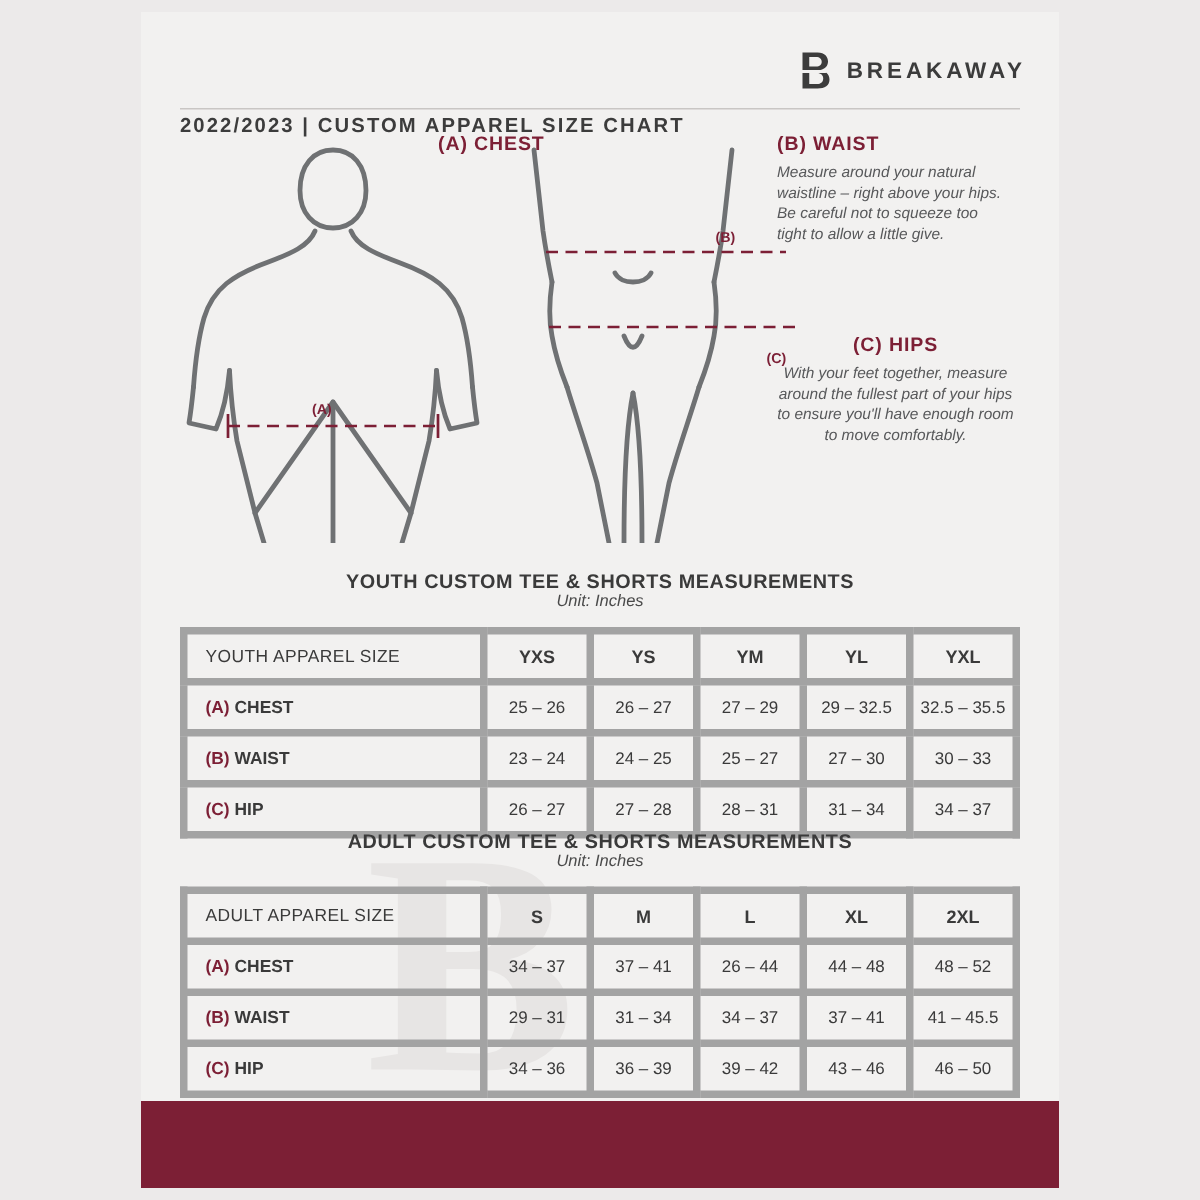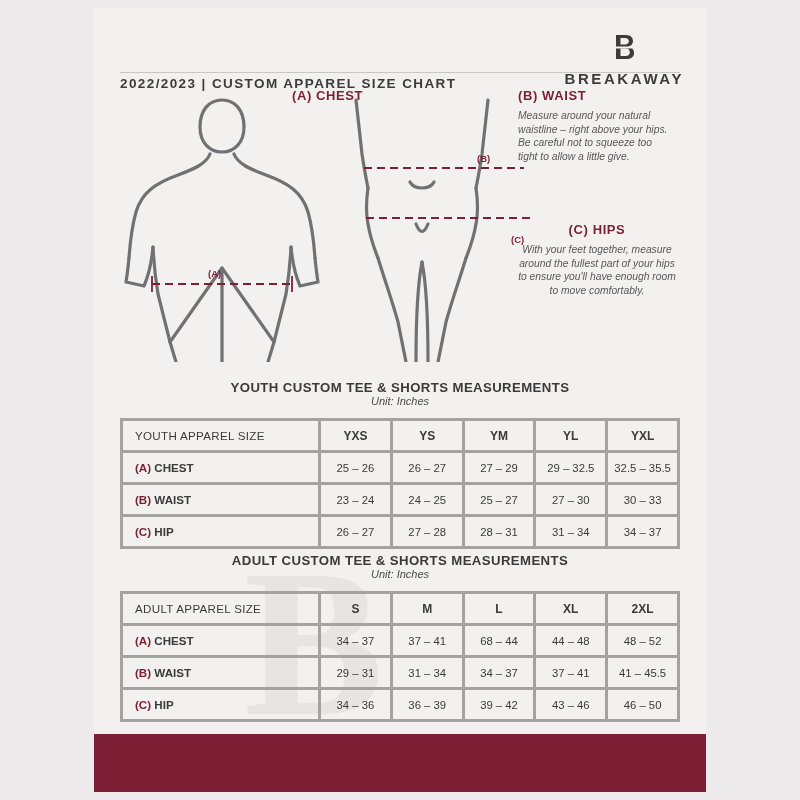--- a/index.html
+++ b/index.html
@@ -56,21 +56,20 @@
     color: #3c3c3c;
     margin-top: 38px;
   }
   .brand {
     position: absolute;
     right: 22px;
     top: 2px;
     display: flex;
     align-items: center;
     gap: 10px;
-    flex-direction: column;
   }
   .brand-mark {
     width: 22px;
     height: 26px;
     position: relative;
   }
   .brand-name {
     font-size: 15px;
     font-weight: bold;
     letter-spacing: 2.6px;
@@ -131,21 +130,21 @@
     color: #4a4a4a;
     margin-top: 0;
   }
   table.size {
     border-collapse: collapse;
     width: 560px;
     margin: 11px auto 0 auto;
     table-layout: fixed;
   }
   table.size td, table.size th {
-    border: 3px solid #a3a3a3;
+    border: 5px solid #a3a3a3;
     height: 27px;
     font-size: 11.3px;
     color: #3a3a3a;
     text-align: center;
     font-weight: normal;
   }
   table.size .rowhead {
     text-align: left;
     padding-left: 12px;
     font-weight: bold;
@@ -310,21 +309,21 @@
             <th>L</th>
             <th>XL</th>
             <th>2XL</th>
           </tr>
         </thead>
         <tbody>
           <tr>
             <td class="rowhead"><span class="lbl">(A)</span> <span>CHEST</span></td>
             <td>34 – 37</td>
             <td>37 – 41</td>
-            <td>68 – 44</td>
+            <td>26 – 44</td>
             <td>44 – 48</td>
             <td>48 – 52</td>
           </tr>
           <tr>
             <td class="rowhead"><span class="lbl">(B)</span> <span>WAIST</span></td>
             <td>29 – 31</td>
             <td>31 – 34</td>
             <td>34 – 37</td>
             <td>37 – 41</td>
             <td>41 – 45.5</td>

